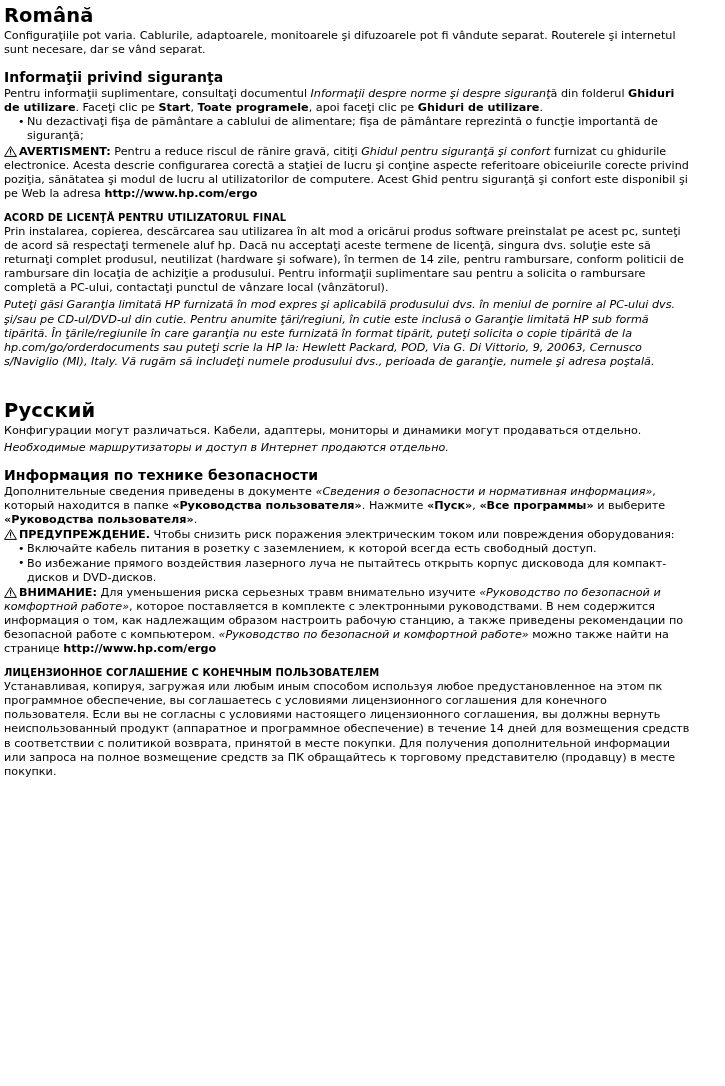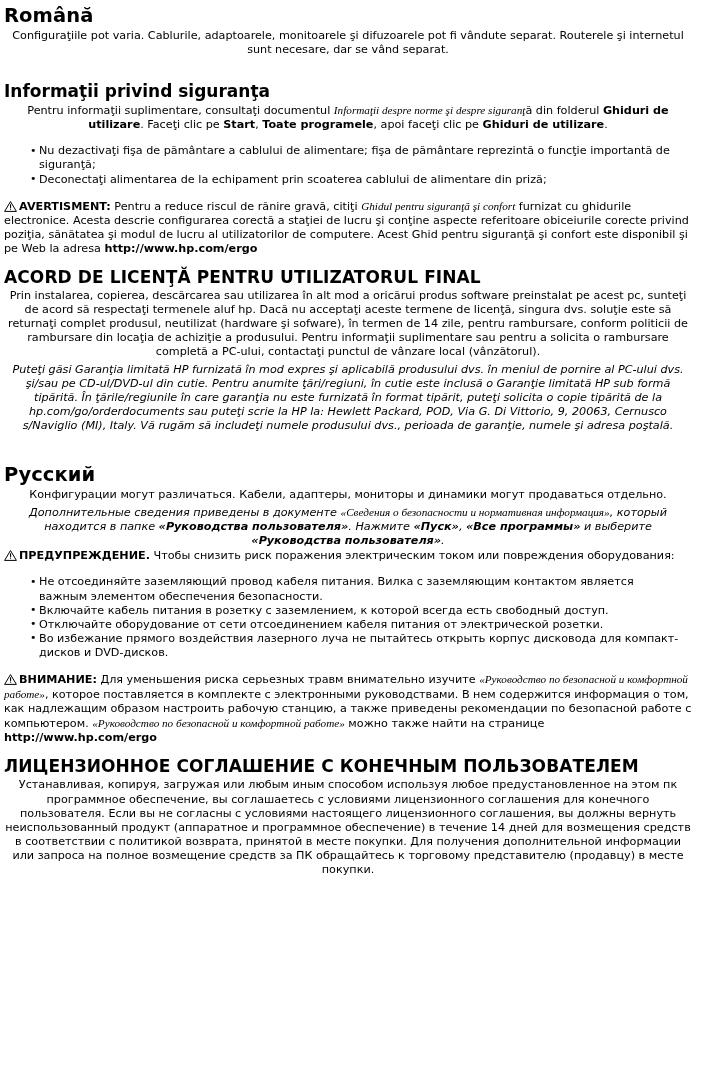--- a/index.html
+++ b/index.html
@@ -19,66 +19,66 @@
     box-sizing: border-box;
     padding: 4px 6px 8px 4px;
   }
   h1.lang-title {
     font-size: 19.5px;
     font-weight: bold;
     margin: 0 0 2px 0;
     letter-spacing: 0.1px;
   }
   h2.sec-title {
-    font-size: 17px;
+    font-size: 14px;
     font-weight: bold;
-    margin: 24px 0 2px 0;
+    margin: 12px 0 2px 0;
   }
   h2.sec-title-caps {
-    font-size: 17px;
+    font-size: 10px;
     font-weight: bold;
     margin: 11px 0 2px 0;
     letter-spacing: 0.1px;
   }
   p.body {
     font-size: 11.2px;
     line-height: 14.1px;
     margin: 0 0 0 0;
-    text-align: center;
+    text-align: left;
   }
   p.body + p.body {
     margin-top: 3px;
     font-style: italic;
   }
   p.gap {
     margin-top: 11px;
   }
   .bold { font-weight: bold; }
-  .ital { font-style: italic; font-family: Liberation Serif, serif; }
+  .ital { font-style: italic; }
   .warn {
     font-size: 11.2px;
     line-height: 14.1px;
     margin: 0;
     display: block;
   }
   .warn-head {
     font-weight: bold;
   }
   .wicon {
     display: inline-block;
     width: 13px;
     height: 11px;
     position: relative;
     top: 2px;
     margin-right: 2px;
   }
   .wicon svg { display: block; }
   ul.bullets {
     list-style: none;
-    margin: 12px;
+    margin: 0;
     padding: 0 0 0 14px;
   }
   ul.bullets li {
     font-size: 11.2px;
     line-height: 14.1px;
     position: relative;
     padding-left: 9px;
     margin: 0;
   }
   ul.bullets li::before {
@@ -101,54 +101,53 @@
     <h1 class="lang-title">Română</h1>
     <p class="body">Configuraţiile pot varia. Cablurile, adaptoarele, monitoarele şi difuzoarele pot fi vândute separat. Routerele şi internetul sunt necesare, dar se vând separat.</p>
 
     <h2 class="sec-title">Informaţii privind siguranţa</h2>
 
     <p class="body"><span>Pentru informaţii suplimentare, consultaţi documentul </span><span class="ital">Informaţii despre norme şi despre siguranţ</span><span>ă din folderul </span><span class="bold">Ghiduri de utilizare</span><span>. Faceţi clic pe </span><span class="bold">Start</span><span>, </span><span class="bold">Toate programele</span><span>, apoi faceţi clic pe </span><span class="bold">Ghiduri de utilizare</span><span>.</span></p>
 
 
     <ul class="bullets">
       <li>Nu dezactivaţi fişa de pământare a cablului de alimentare; fişa de pământare reprezintă o funcţie importantă de siguranţă;</li>
-      <li>Deconectaţi alimentarea de la echipament prin scoaterea cablului de alimentare din priză;</li>
     </ul>
 
 
     <p class="warn"><span class="wicon"><svg width="13" height="11" viewBox="0 0 13 11">
             <polygon points="6.5,0.6 12.4,10.4 0.6,10.4" fill="none" stroke="#000" stroke-width="1"></polygon>
             <rect x="6" y="3.3" width="1.1" height="3.6" fill="#000"></rect>
             <rect x="6" y="7.6" width="1.1" height="1.1" fill="#000"></rect>
           </svg></span><span class="warn-head">AVERTISMENT:</span><span> Pentru a reduce riscul de rănire gravă, citiţi </span><span class="ital">Ghidul pentru siguranţă şi confort</span><span> furnizat cu ghidurile electronice. Acesta descrie configurarea corectă a staţiei de lucru şi conţine aspecte referitoare obiceiurile corecte privind poziţia, sănătatea şi modul de lucru al utilizatorilor de computere. Acest Ghid pentru siguranţă şi confort este disponibil şi pe Web la adresa </span><span class="mono-url">http://www.hp.com/ergo</span></p>
 
     <h2 class="sec-title-caps">ACORD DE LICENŢĂ PENTRU UTILIZATORUL FINAL</h2>
     <p class="body">Prin instalarea, copierea, descărcarea sau utilizarea în alt mod a oricărui produs software preinstalat pe acest pc, sunteţi de acord să respectaţi termenele aluf hp. Dacă nu acceptaţi aceste termene de licenţă, singura dvs. soluţie este să returnaţi complet produsul, neutilizat (hardware şi sofware), în termen de 14 zile, pentru rambursare, conform politicii de rambursare din locaţia de achiziţie a produsului. Pentru informaţii suplimentare sau pentru a solicita o rambursare completă a PC-ului, contactaţi punctul de vânzare local (vânzătorul).</p>
     <p class="body gap">Puteţi găsi Garanţia limitată HP furnizată în mod expres şi aplicabilă produsului dvs. în meniul de pornire al PC-ului dvs. şi/sau pe CD-ul/DVD-ul din cutie. Pentru anumite ţări/regiuni, în cutie este inclusă o Garanţie limitată HP sub formă tipărită. În ţările/regiunile în care garanţia nu este furnizată în format tipărit, puteţi solicita o copie tipărită de la hp.com/go/orderdocuments sau puteţi scrie la HP la: Hewlett Packard, POD, Via G. Di Vittorio, 9, 20063, Cernusco s/Naviglio (MI), Italy. Vă rugăm să includeţi numele produsului dvs., perioada de garanţie, numele şi adresa poştală.</p>
   </section>
 
   <div class="spacer-lg"></div>
 
   <section>
     <h1 class="lang-title cyr">Русский</h1>
     <p class="body cyr">Конфигурации могут различаться. Кабели, адаптеры, мониторы и динамики могут продаваться отдельно.</p>
+    <p class="body cyr">Необходимые маршрутизаторы и доступ в Интернет продаются отдельно.</p>
 
+    <h2 class="sec-title cyr">Информация по технике безопасности</h2>
 
     <p class="body cyr"><span>Дополнительные сведения приведены в документе </span><span class="ital">«Сведения о безопасности и нормативная информация»</span><span>, который находится в папке </span><span class="bold">«Руководства пользователя»</span><span>. Нажмите </span><span class="bold">«Пуск»</span><span>, </span><span class="bold">«Все программы»</span><span> и выберите </span><span class="bold">«Руководства пользователя»</span><span>.</span></p>
 
     <p class="warn cyr"><span class="wicon"><svg width="13" height="11" viewBox="0 0 13 11">
             <polygon points="6.5,0.6 12.4,10.4 0.6,10.4" fill="none" stroke="#000" stroke-width="1"></polygon>
             <rect x="6" y="3.3" width="1.1" height="3.6" fill="#000"></rect>
             <rect x="6" y="7.6" width="1.1" height="1.1" fill="#000"></rect>
           </svg></span><span class="warn-head">ПРЕДУПРЕЖДЕНИЕ.</span><span> Чтобы снизить риск поражения электрическим током или повреждения оборудования:</span></p>
 
     <ul class="bullets cyr">
-      <li>Не отсоединяйте заземляющий провод кабеля питания. Вилка с заземляющим контактом является важным элементом обеспечения безопасности.</li>
       <li>Включайте кабель питания в розетку с заземлением, к которой всегда есть свободный доступ.</li>
-      <li>Отключайте оборудование от сети отсоединением кабеля питания от электрической розетки.</li>
       <li>Во избежание прямого воздействия лазерного луча не пытайтесь открыть корпус дисковода для компакт-дисков и DVD-дисков.</li>
     </ul>
 
 
     <p class="warn cyr"><span class="wicon"><svg width="13" height="11" viewBox="0 0 13 11">
             <polygon points="6.5,0.6 12.4,10.4 0.6,10.4" fill="none" stroke="#000" stroke-width="1"></polygon>
             <rect x="6" y="3.3" width="1.1" height="3.6" fill="#000"></rect>
             <rect x="6" y="7.6" width="1.1" height="1.1" fill="#000"></rect>
           </svg></span><span class="warn-head">ВНИМАНИЕ:</span><span> Для уменьшения риска серьезных травм внимательно изучите </span><span class="ital">«Руководство по безопасной и комфортной работе»</span><span>, которое поставляется в комплекте с электронными руководствами. В нем содержится информация о том, как надлежащим образом настроить рабочую станцию, а также приведены рекомендации по безопасной работе с компьютером. </span><span class="ital">«Руководство по безопасной и комфортной работе»</span><span> можно также найти на странице </span><span class="mono-url">http://www.hp.com/ergo</span></p>
 

